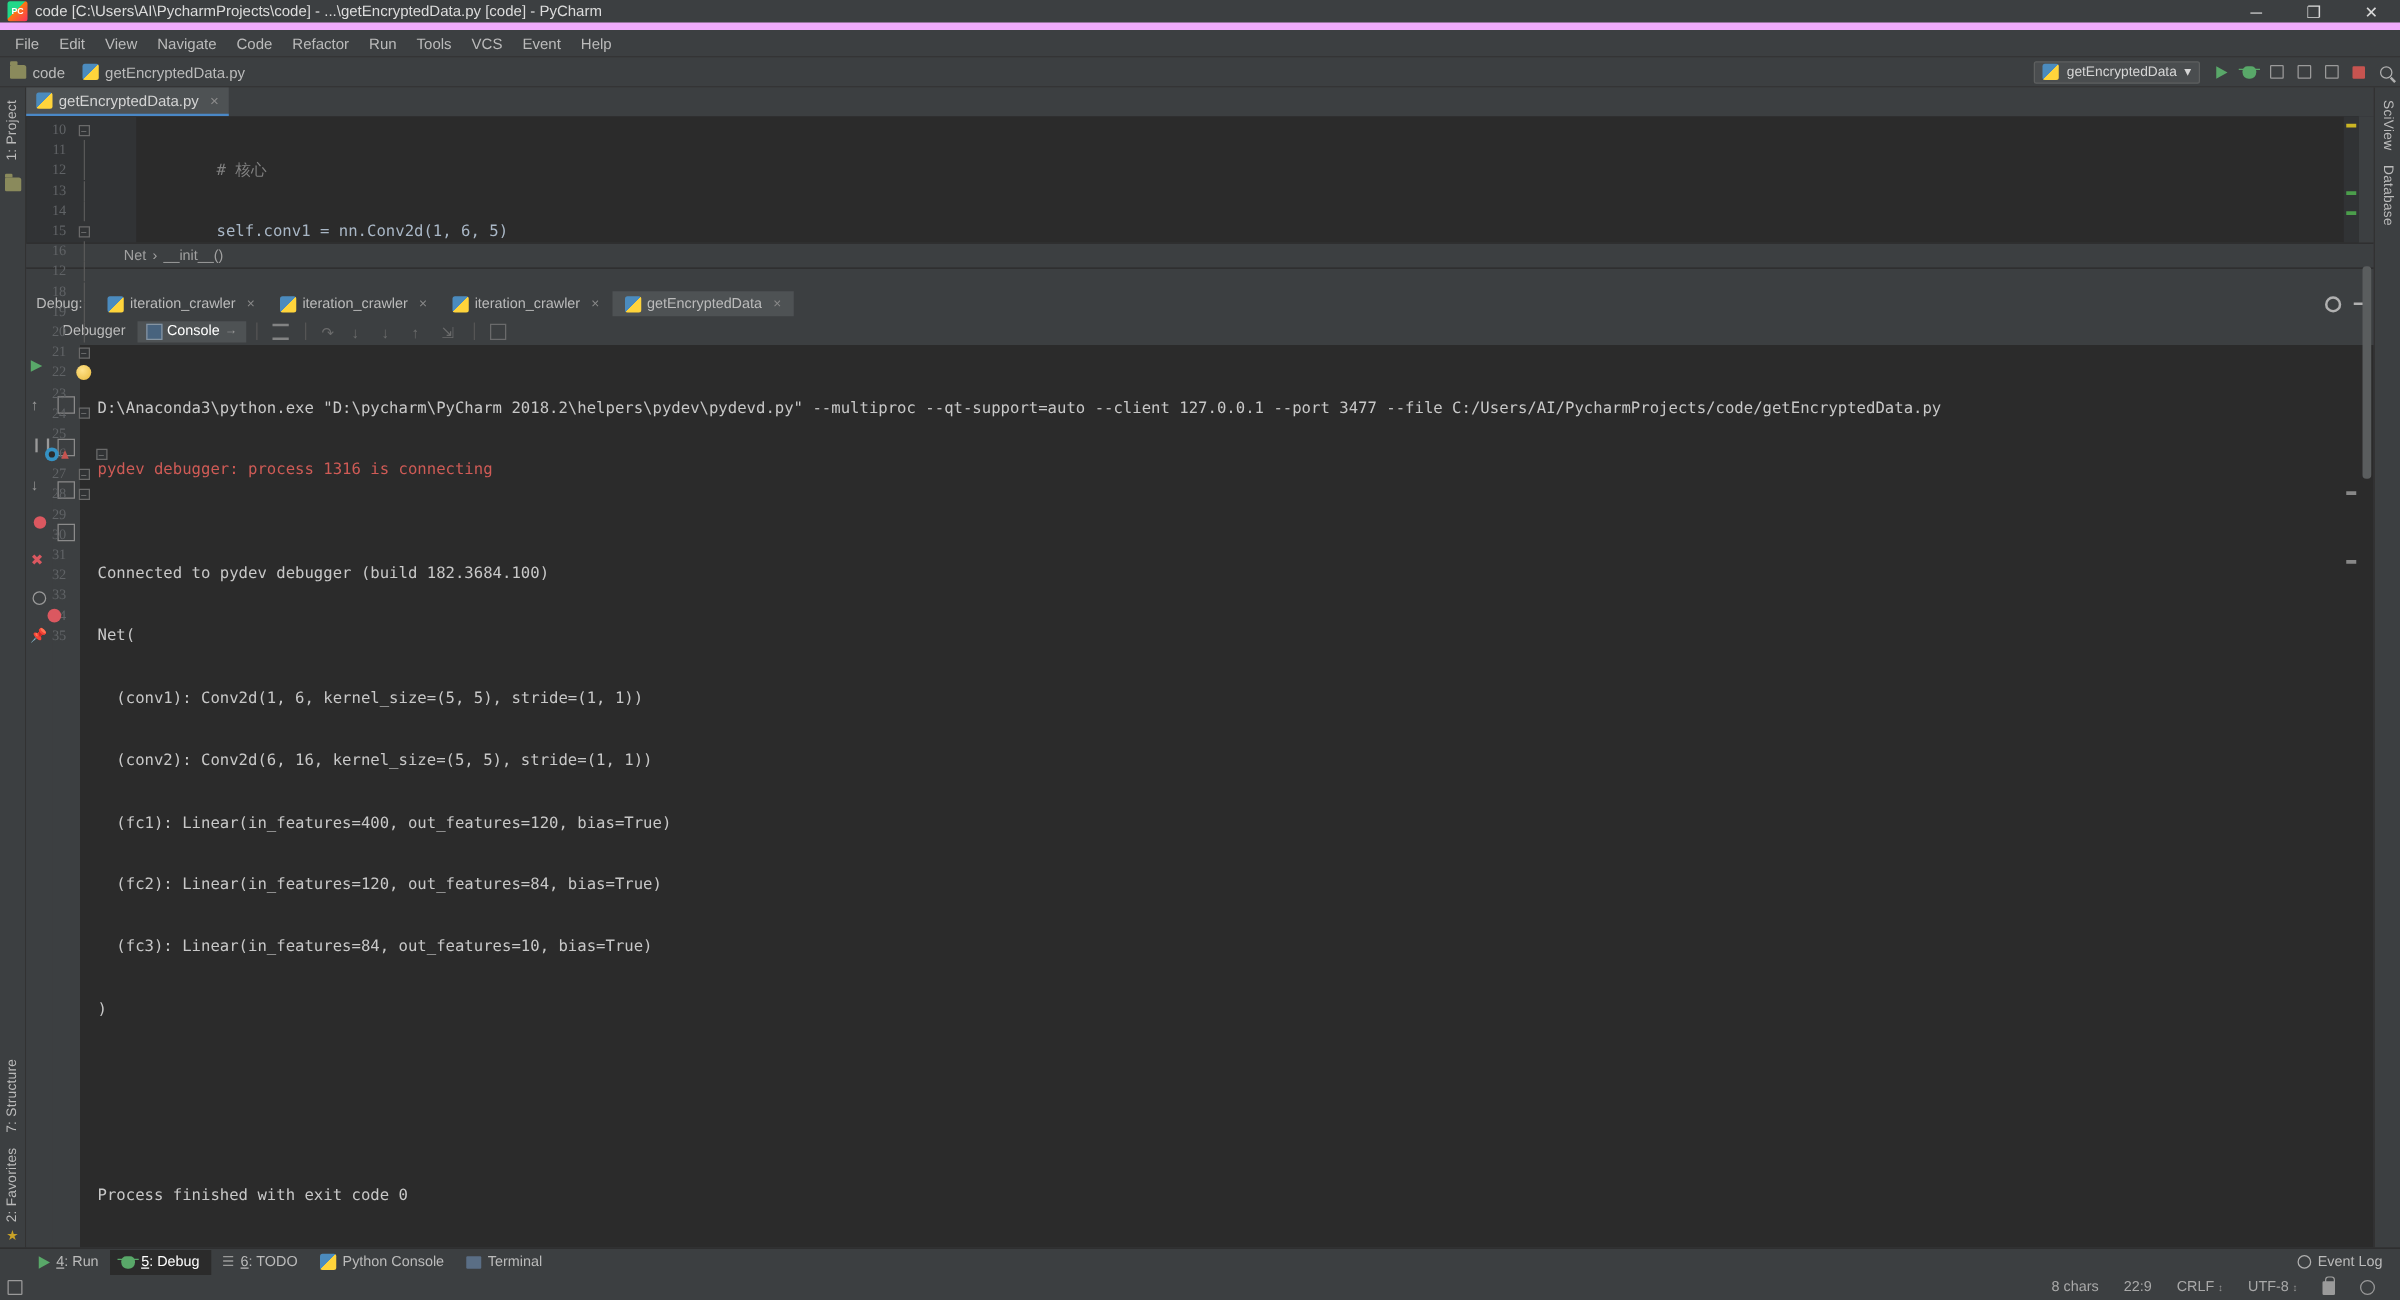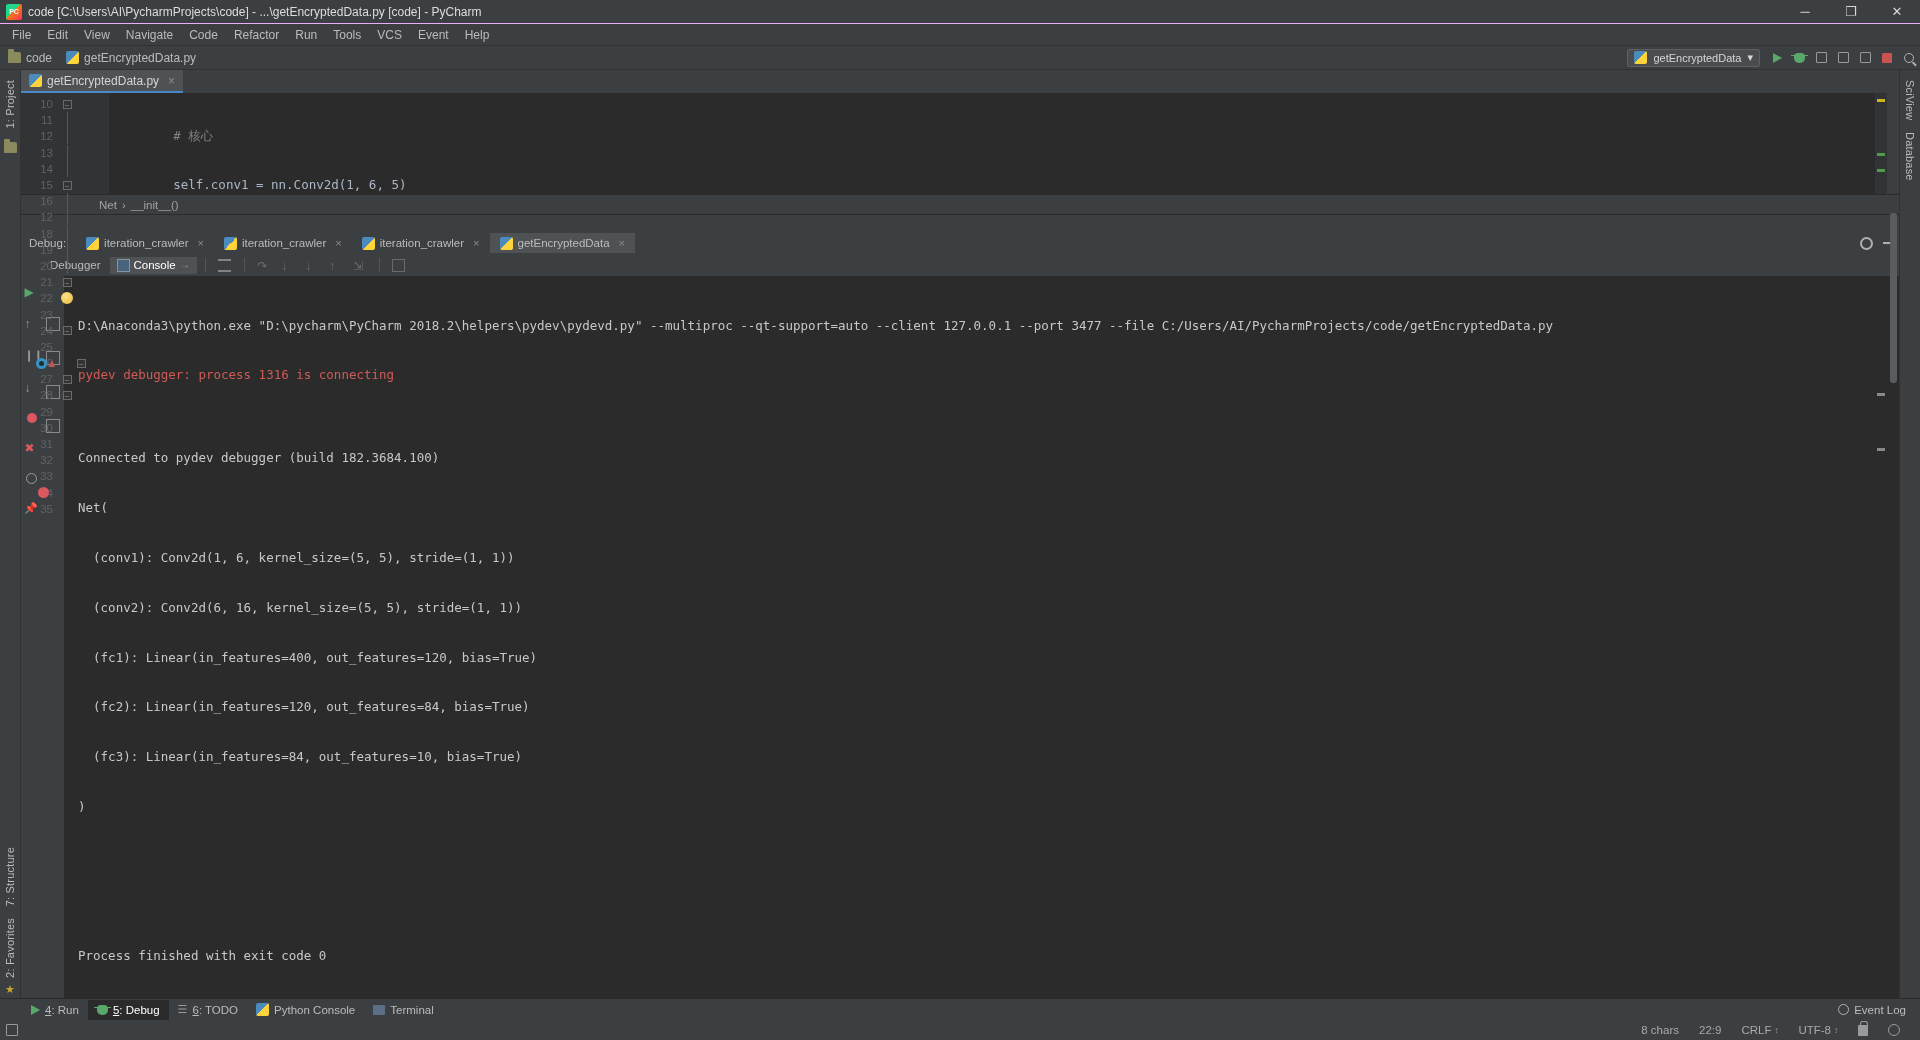--- a/index.html
+++ b/index.html
@@ -8,21 +8,21 @@
     background: #3c3f41;
     font-family: "Liberation Sans", sans-serif;
     color: #bbbbbb;
     overflow: hidden;
   }
   .app { position: relative; width: 1920px; height: 1040px; display: flex; flex-direction: column; }
 
   
   .titlebar {
     height: 24px; background: #3c3f41; display: flex; align-items: center;
-    border-bottom: 1px solid #f0abfc; flex: 0 0 24px;
+    border-bottom: 6px solid #f0abfc; flex: 0 0 24px;
   }
   .title-logo {
     width: 16px; height: 16px; margin: 0 6px 0 6px; flex: 0 0 16px;
     background: linear-gradient(135deg,#21d789 0%,#21d789 45%,#f97a12 45%,#fe315d 100%);
     border-radius: 2px; position: relative;
   }
   .title-logo::after {
     content: "PC"; position: absolute; inset: 0; font-size: 7px; color: #fff;
     display: flex; align-items: center; justify-content: center; font-weight: bold;
   }
@@ -101,21 +101,21 @@
   .etab {
     height: 23px; display: flex; align-items: center; gap: 5px; padding: 0 8px;
     font-size: 12px; color: #d4d4d4; background: #4e5254; border-bottom: 2px solid #4a88c7;
   }
   .etab .x { color: #8c8c8c; font-size: 12px; margin-left: 4px; }
 
   
   .editor-wrap { flex: 1 1 auto; display: flex; min-height: 0; background: #2b2b2b; position: relative; }
   .gutter {
     width: 88px; flex: 0 0 88px; background: #313335; position: relative;
-    font-family: Liberation Sans, sans-serif; font-size: 11.5px; color: #606366;
+    font-family: Liberation Serif, serif; font-size: 11.5px; color: #606366;
     padding-top: 3px;
   }
   .gline { height: 16.2px; display: flex; align-items: center; position: relative; }
   .gnum { width: 36px; text-align: right; padding-right: 4px; }
   .gmark { width: 20px; display:flex; align-items:center; justify-content:center; }
   .fold {
     width: 9px; height: 9px; border: 1px solid #6a6a6a; color: #9a9a9a;
     font-size: 8px; line-height: 7px; text-align: center; background: #313335;
   }
   .fold.line { border: none; width: 1px; height: 16px; background: #585858; }

